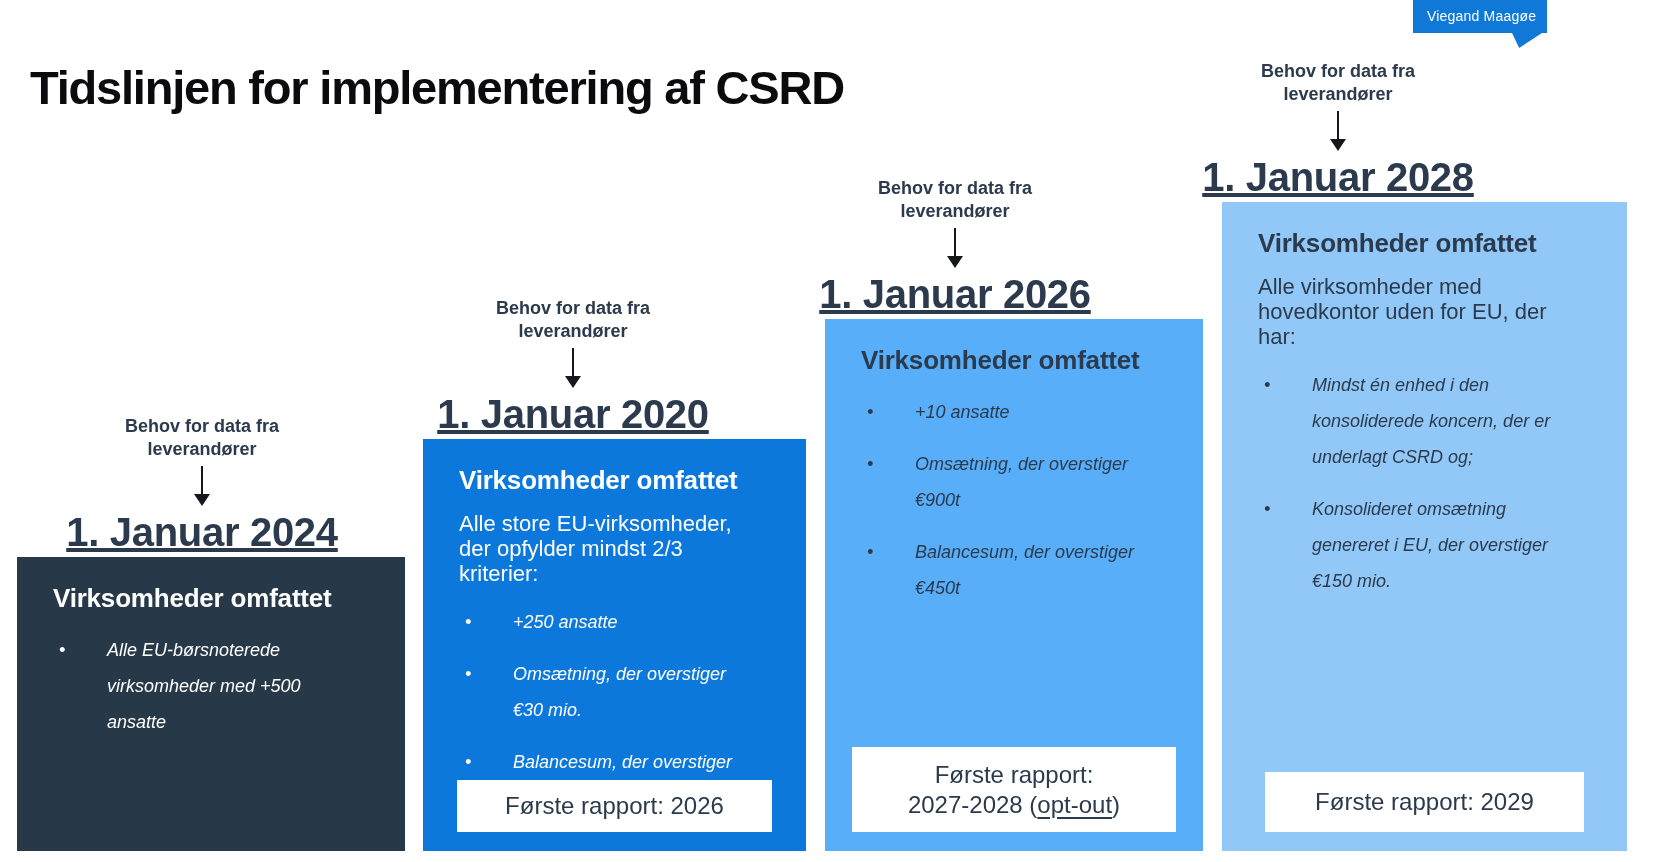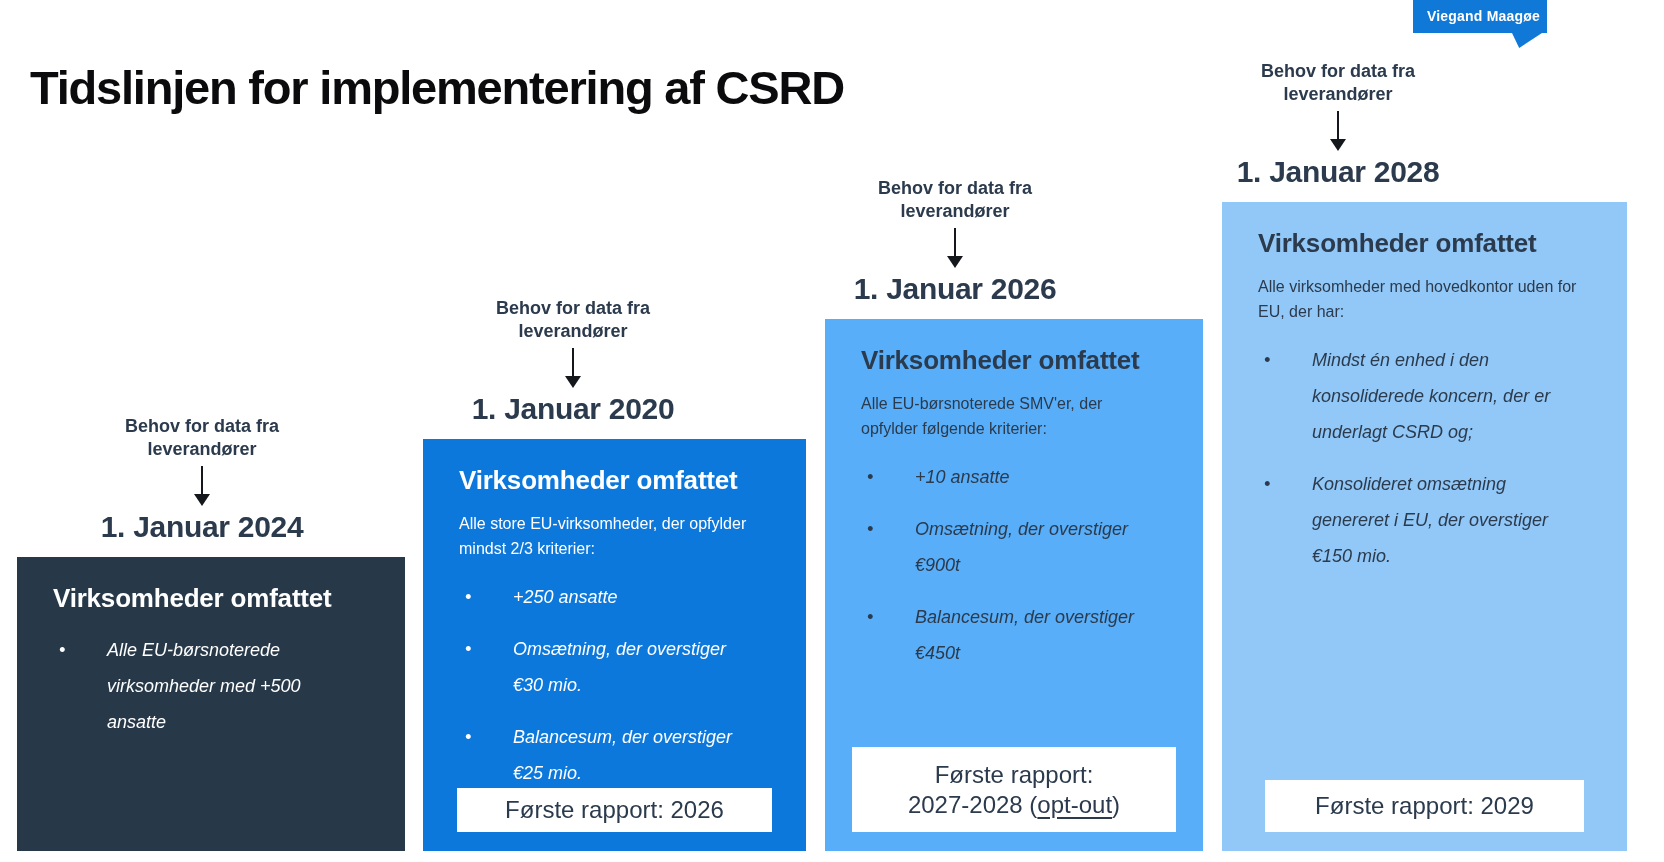--- a/index.html
+++ b/index.html
@@ -12,63 +12,63 @@
     font-size:47px; font-weight:800; letter-spacing:-1.2px;
     color:#0b0b0d; white-space:nowrap;
   }
 
   
   .logo { position:absolute; left:1413px; top:0; }
   .logo-bubble {
     background:#1078d6; color:#ffffff;
     font-size:14px; letter-spacing:0.2px;
     padding:8px 12px 9px 14px; width:134px; box-sizing:border-box;
-    text-align:center; white-space:nowrap;font-weight:bold;
+    text-align:center; white-space:nowrap;
   }
   .logo-tail {
     position:absolute; top:33px; left:99px; width:30px; height:15px;
     background:#1078d6; clip-path:polygon(0 0, 100% 0, 24% 100%);
   }
 
   
   .hdr { position:absolute; width:320px; text-align:center; color:#2b3a4c; }
   .hdr-c1 { left:42px;   top:415px; }
   .hdr-c2 { left:413px;  top:297px; }
   .hdr-c3 { left:795px;  top:177px; }
   .hdr-c4 { left:1178px; top:60px; }
   .behov { font-size:18px; font-weight:bold; line-height:23px; }
   .arrow { height:42px; margin:5px 0 2px 0; position:relative; }
   .arrow .stem { position:absolute; left:50%; top:0; width:2px; height:28px; margin-left:-1px; background:#14181c; }
   .arrow .head { position:absolute; left:50%; top:28px; margin-left:-8px; width:0; height:0;
                  border-left:8px solid transparent; border-right:8px solid transparent;
                  border-top:12px solid #14181c; }
-  .date { font-size:30px; font-weight:bold; letter-spacing:-0.3px; }
+  .date { font-size:40px; font-weight:bold; letter-spacing:-0.3px;text-decoration:underline; }
 
   
   .box { position:absolute; box-sizing:border-box; padding:26px 50px 0 36px; }
   .box-c1 { left:17px;   top:557px; width:388px; height:294px; background:#273848; color:#ffffff; }
   .box-c2 { left:423px;  top:439px; width:383px; height:412px; background:#0c78dc; color:#ffffff; }
   .box-c3 { left:825px;  top:319px; width:378px; height:532px; background:#58aef8; color:#2b3a4c; }
   .box-c4 { left:1222px; top:202px; width:405px; height:649px; background:#92c8f7; color:#2b3a4c; }
 
   .box-heading { font-size:26px; font-weight:bold; letter-spacing:-0.2px; }
-  .box-intro { margin-top:15px; font-size:16px; line-height:25px; }
+  .box-intro { margin-top:15px; font-size:22px; line-height:25px; }
   ul.bullets { list-style:none; margin:18px 0 0 0; padding:0; }
   ul.bullets li { position:relative; padding-left:54px; margin-bottom:16px;
                   font-size:18px; line-height:36px;font-style:italic; }
   ul.bullets li::before { content:"•"; position:absolute; left:6px; top:0; }
 
   
   .report { position:absolute; bottom:19px; background:#ffffff; color:#2b3a4c;
             display:flex; flex-direction:column; align-items:center; justify-content:center;
             font-size:24px; text-align:center; line-height:30px; }
   .report-c1 { left:40px; right:40px; height:52px; }
-  .report-c2 { left:34px; right:34px; height:44px; }
+  .report-c2 { left:34px; right:34px; height:52px; }
   .report-c3 { left:27px; right:27px; height:85px; }
-  .report-c4 { left:43px; right:43px; height:52px; }
+  .report-c4 { left:43px; right:43px; height:60px; }
   .misspelled { text-decoration-line:underline; text-decoration-style:wavy;
                 text-decoration-color:#e03c31; text-decoration-thickness:1px;
                 text-underline-offset:4px;text-decoration:underline; }
 </style>
 </head>
 <body>
 
 <div class="canvas">
 
   <div class="page-title">Tidslinjen for implementering af CSRD</div>
@@ -141,21 +141,20 @@
       <li>Omsætning, der overstiger €30 mio.</li>
       <li>Balancesum, der overstiger €25 mio.</li>
     </ul>
     <div class="report report-c2">
       <span>Første rapport: 2026</span>
     </div>
   </div>
 
   <div class="box box-c3">
     <div class="box-heading">Virksomheder omfattet</div>
-    <div class="box-intro">Alle EU-børsnoterede SMV'er, der opfylder følgende kriterier:</div>
     <ul class="bullets">
       <li>+10 ansatte</li>
       <li>Omsætning, der overstiger €900t</li>
       <li>Balancesum, der overstiger €450t</li>
     </ul>
     <div class="report report-c3">
       <span>Første rapport:</span>
       <span><span>2027-2028 (</span><span class="misspelled">opt-out</span><span>)</span></span>
     </div>
   </div>

